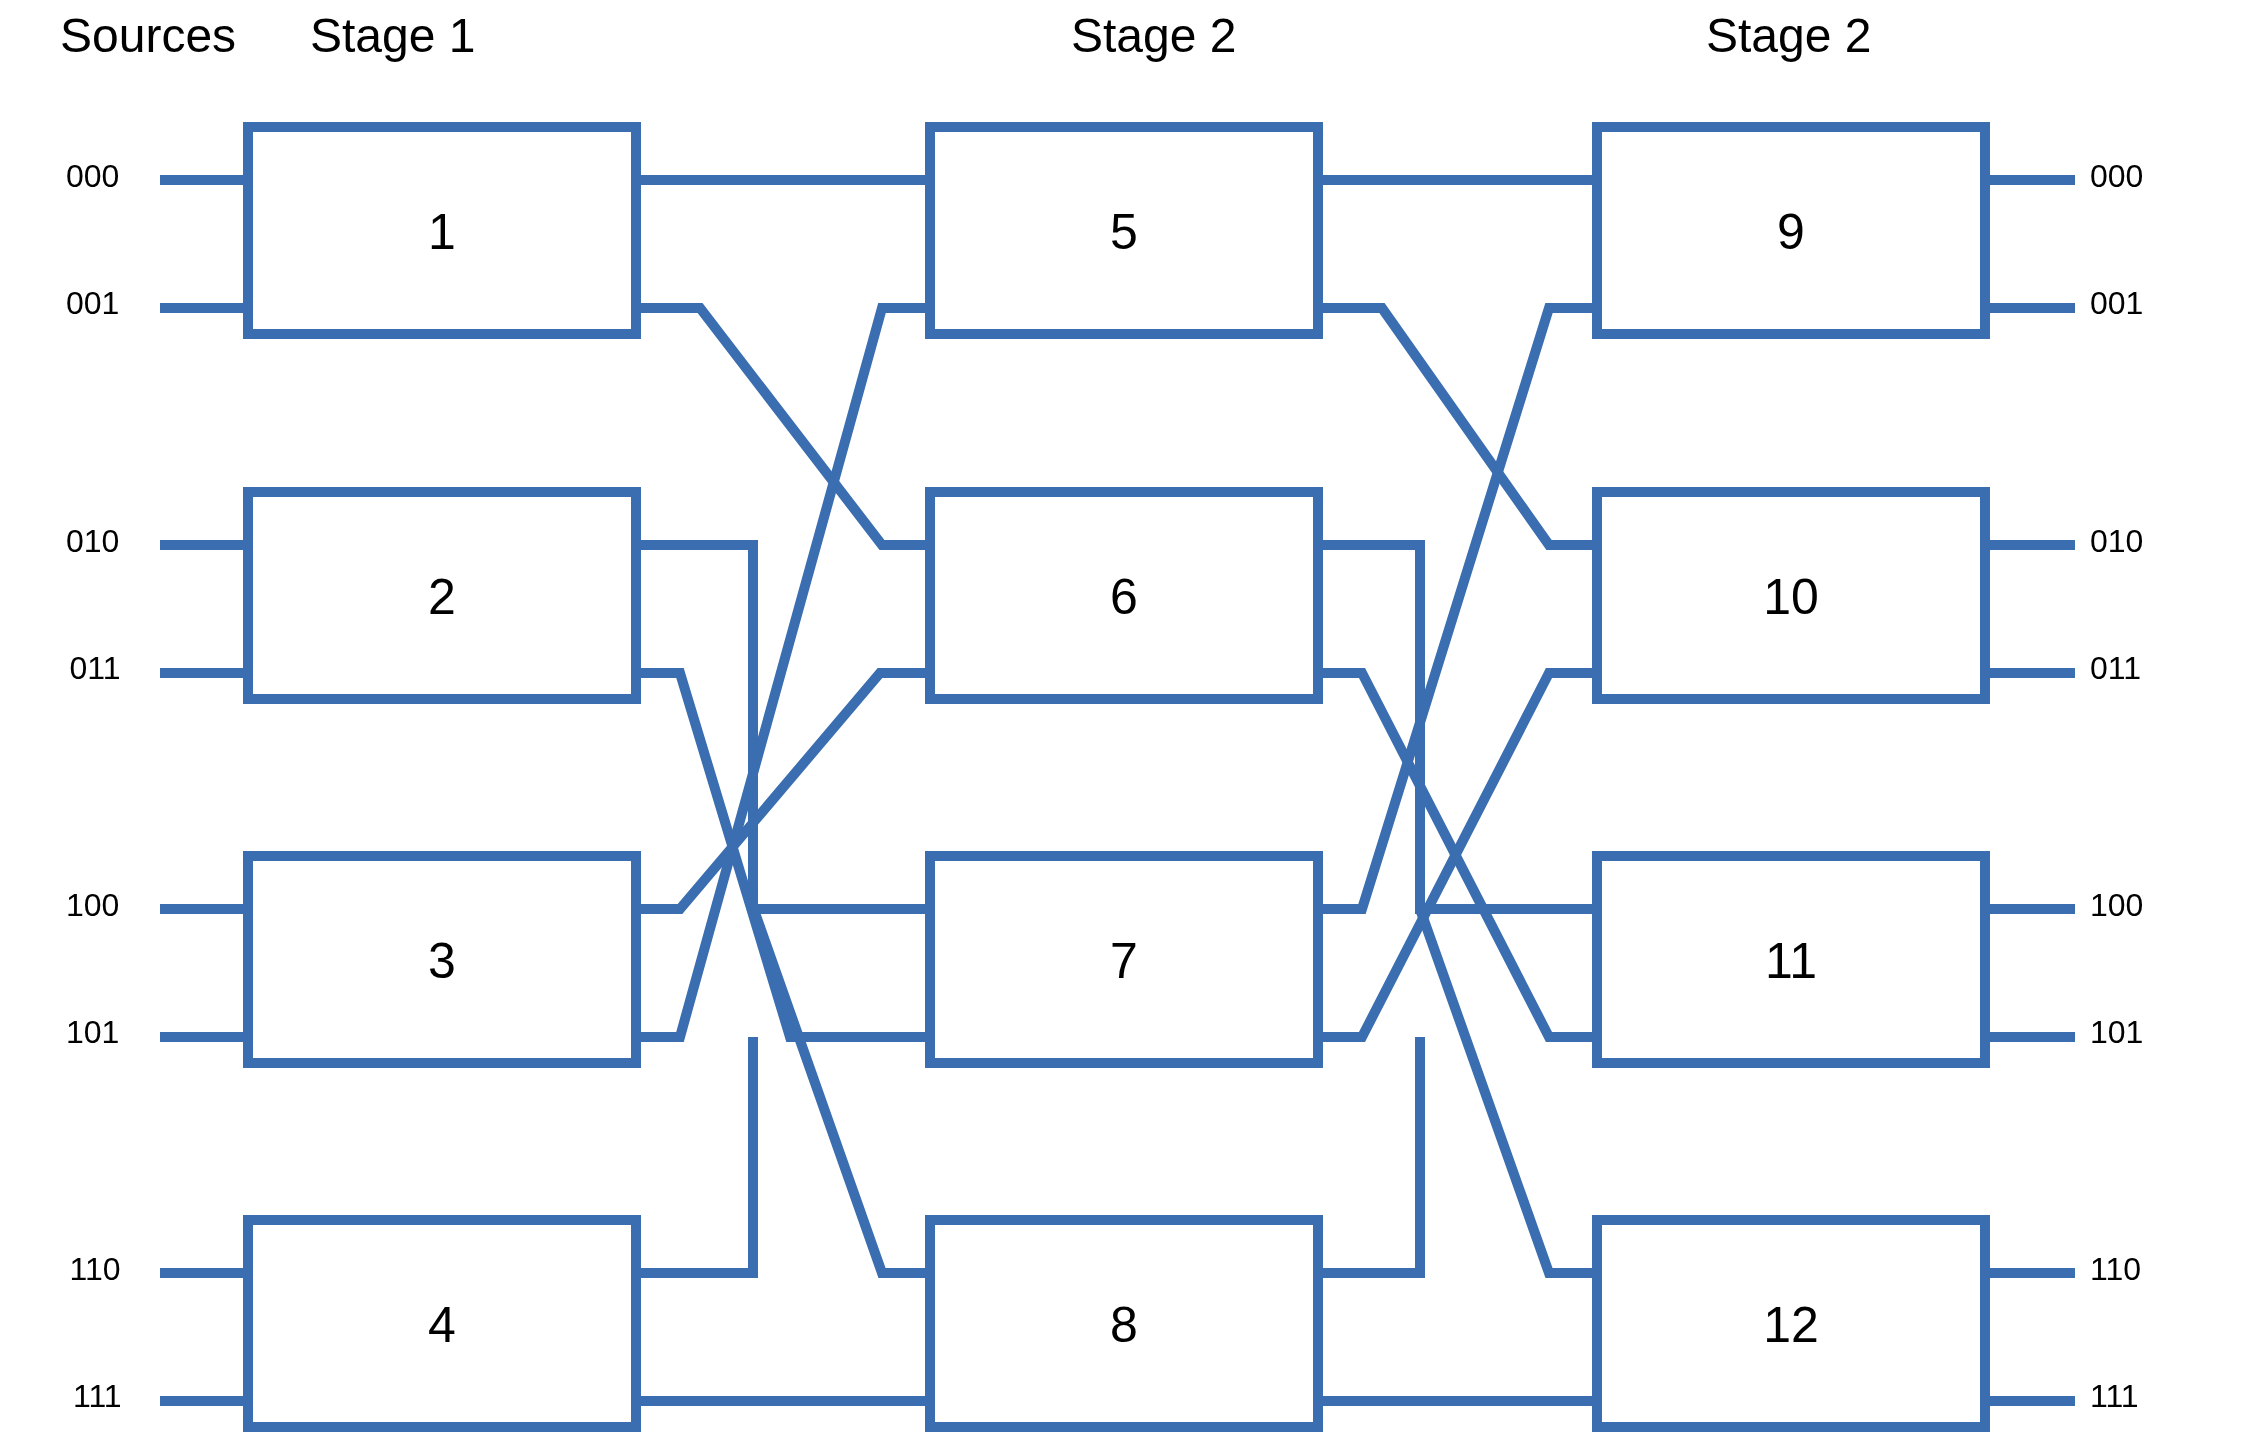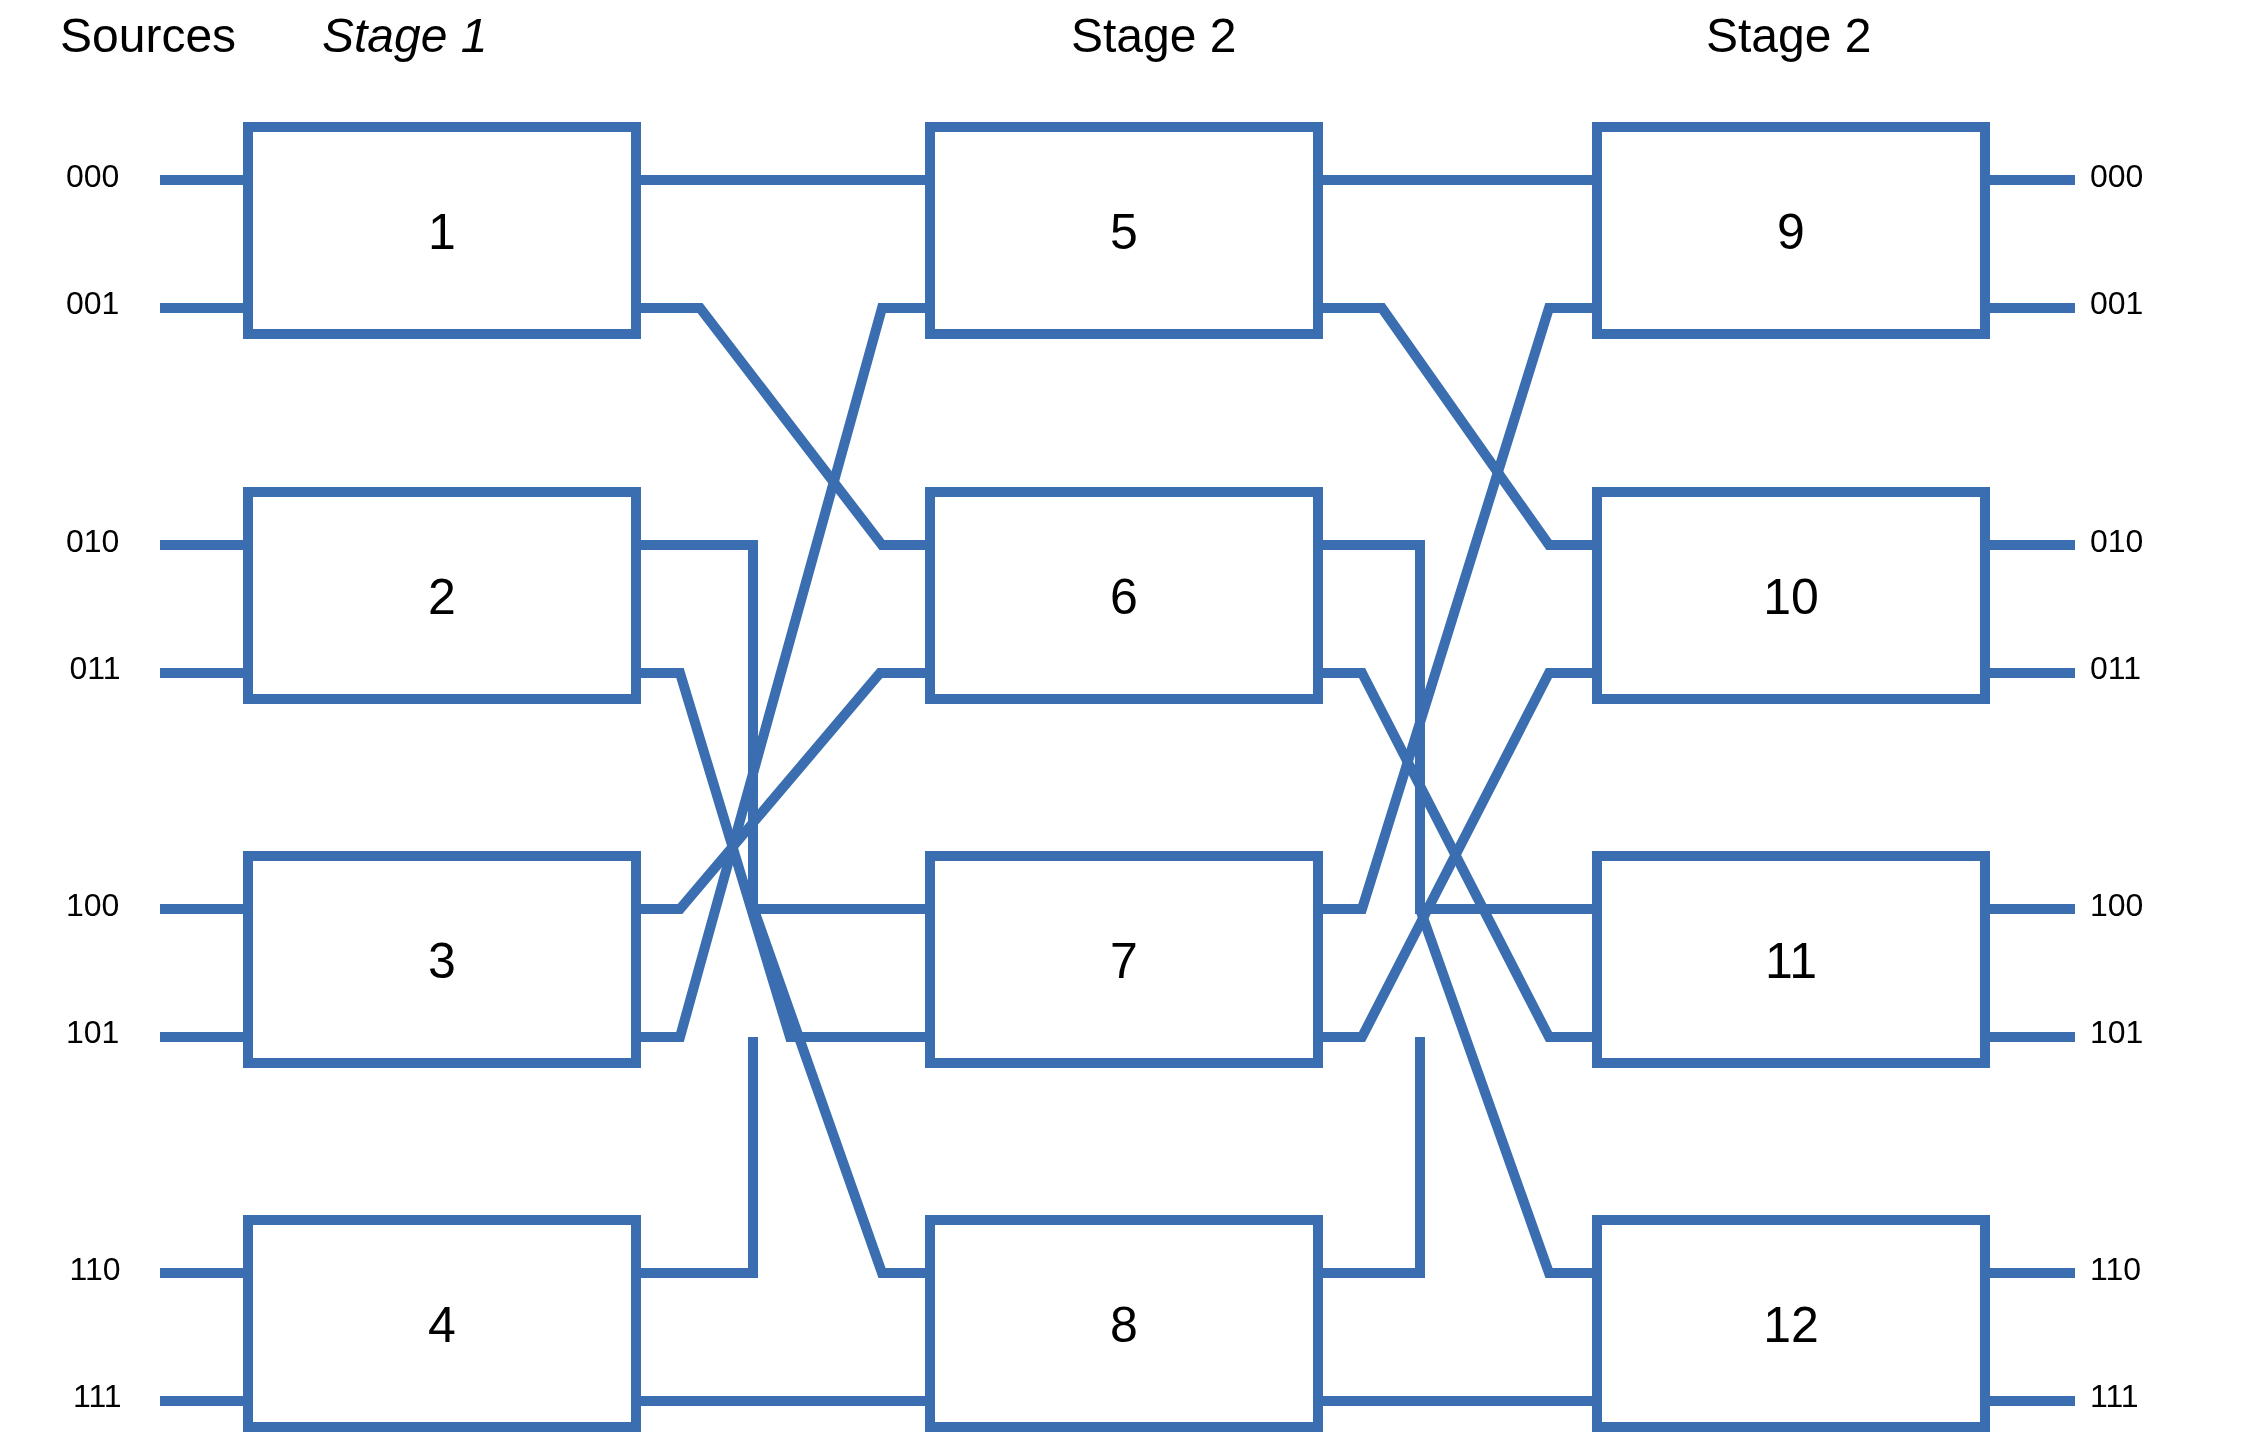--- a/index.html
+++ b/index.html
@@ -9,21 +9,21 @@
   .hdr{position:absolute;font-size:48px;color:#000;white-space:nowrap;font-family:"Liberation Sans",sans-serif;}
   .port-label{position:absolute;font-size:32px;color:#000;white-space:nowrap;font-family:"Liberation Sans",sans-serif;}
   .box-num{font-size:50px;fill:#000;font-family:"Liberation Sans",sans-serif;text-anchor:middle;dominant-baseline:middle;}
 </style>
 </head>
 <body>
 
 <div id="stage">
 
   <div class="hdr" style="left:12px;  top:8px;margin-left:48px;">Sources</div>
-  <div class="hdr" style="left:322px; top:8px;font-style:italic;">Stage 1</div>
+  <div class="hdr" style="left:310px; top:8px;">Stage 1</div>
   <div class="hdr" style="left:1038px;top:8px;margin-left:33px;">Stage 2</div>
   <div class="hdr" style="left:1706px;top:8px;">Stage 2</div>
 
   <div class="port-label" style="left: 65.9062px; top: 158px;">000</div>
   <div class="port-label" style="left: 65.9062px; top: 285px;">001</div>
   <div class="port-label" style="left: 65.9062px; top: 523px;">010</div>
   <div class="port-label" style="left: 69.4688px; top: 650px;">011</div>
   <div class="port-label" style="left: 65.9062px; top: 887px;">100</div>
   <div class="port-label" style="left: 65.9062px; top: 1014px;">101</div>
   <div class="port-label" style="left: 69.4688px; top: 1251px;">110</div>

